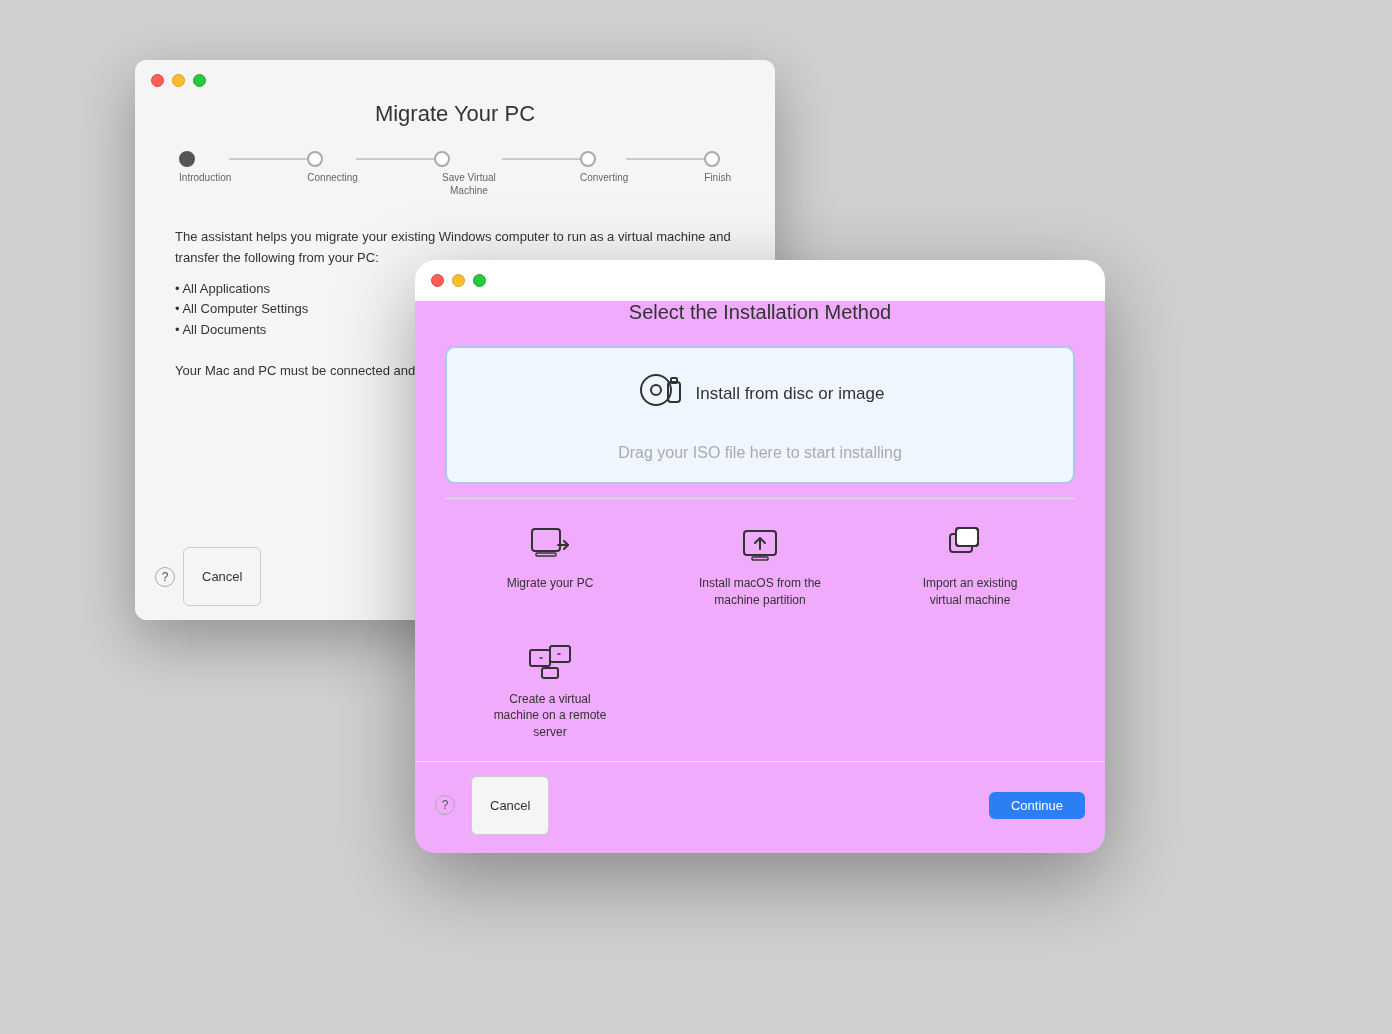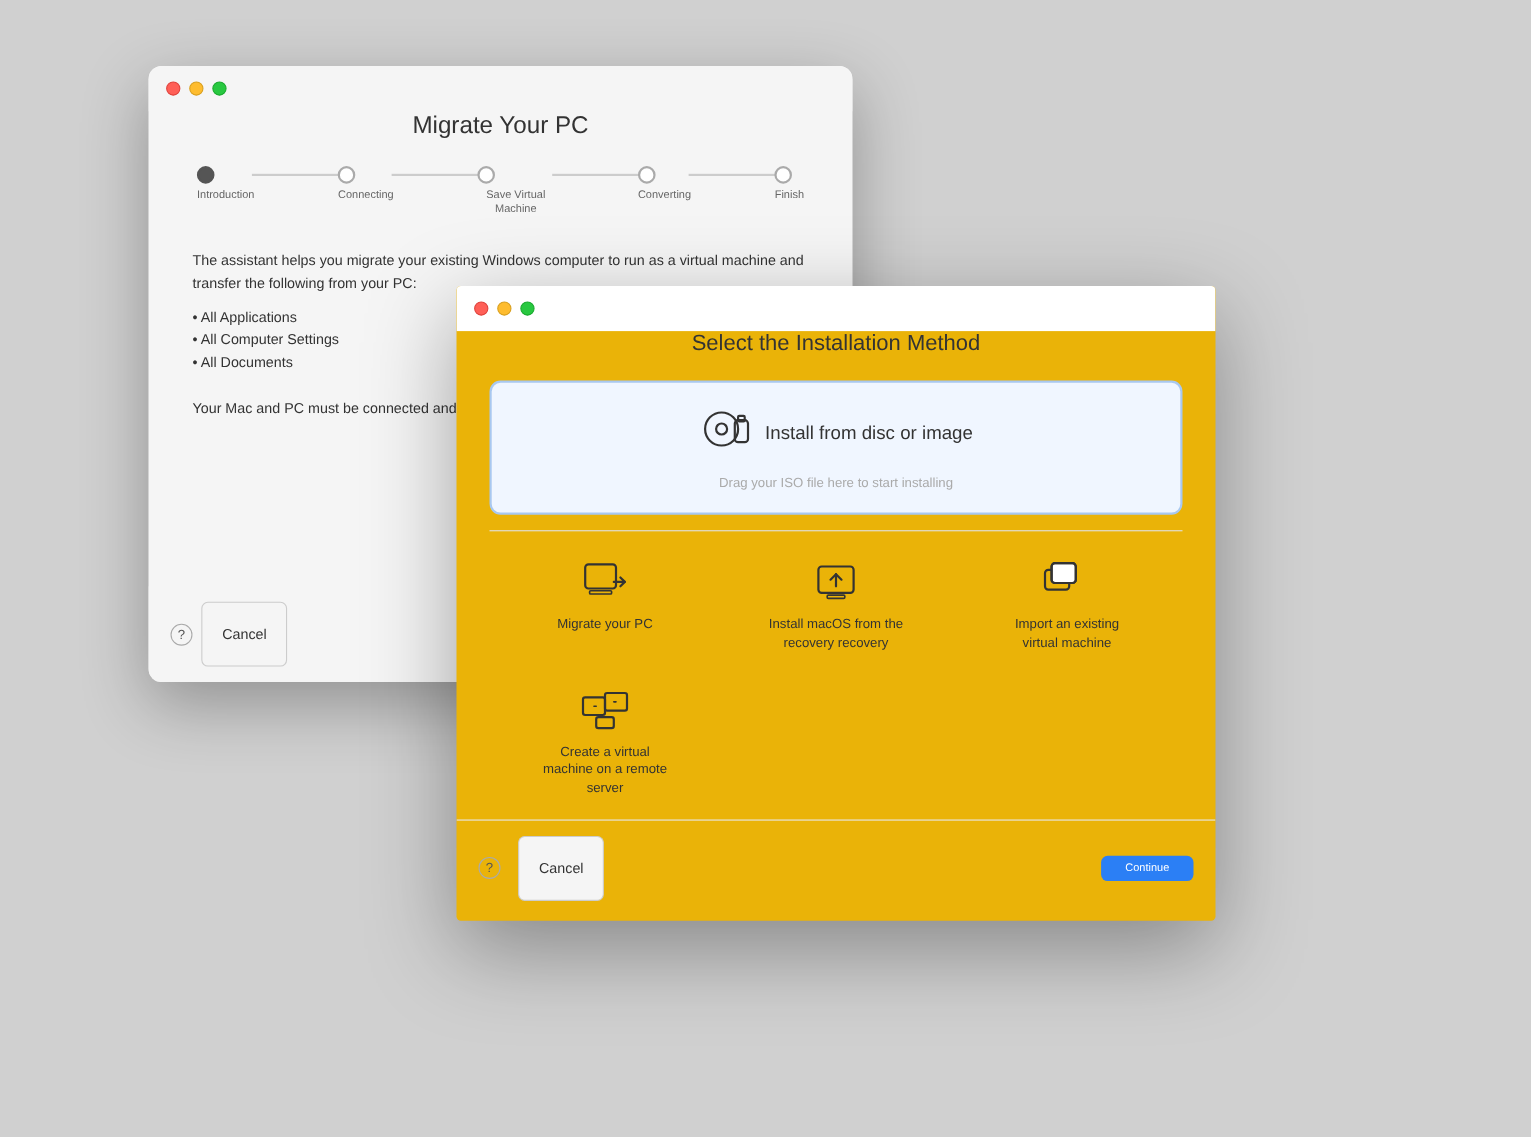--- a/index.html
+++ b/index.html
@@ -167,22 +167,22 @@
       cursor: pointer;
       color: #333;
     }
 
     
     .fg-window {
       position: absolute;
       top: 260px;
       left: 415px;
       width: 690px;
-      background: #eab308;
-      border-radius: 4px;
+      background: #f0abfc;
+      border-radius: 20px;
       box-shadow: 0 25px 80px rgba(0,0,0,0.35);
       overflow: hidden;
     }
 
     .fg-titlebar {
       display: flex;
       align-items: center;
       padding: 14px 16px;
       gap: 8px;
       background: white;
@@ -218,23 +218,23 @@
       align-items: center;
       gap: 16px;
     }
 
     .install-primary-label {
       font-size: 17px;
       color: #333;
     }
 
     .drag-hint {
-      font-size: 12px;
+      font-size: 16px;
       color: #aaa;
-      margin-top: 12px;
+      margin-top: 24px;
     }
 
     .divider {
       height: 1px;
       background: #e0e0e0;
       margin: 14px 0;
     }
 
     
     .options-grid {
@@ -284,21 +284,21 @@
       align-items: center;
       gap: 8px;
     }
 
     .btn-continue {
       padding: 6px 22px;
       background: #2b7ff5;
       color: white;
       border: none;
       border-radius: 6px;
-      font-size: 10px;
+      font-size: 13px;
       cursor: pointer;
       font-weight: 500;
     }
 
     
     svg {
       overflow: visible;
     }
   </style>
 </head>
@@ -412,21 +412,21 @@
 
       <div class="option-item">
         <div class="option-icon">
           <svg width="40" height="36" viewBox="0 0 40 36" fill="none">
             <rect x="4" y="4" width="32" height="24" rx="3" stroke="#333" stroke-width="2" fill="none"></rect>
             <rect x="12" y="30" width="16" height="3" rx="1" stroke="#333" stroke-width="1.5" fill="none"></rect>
             <path d="M15 16 L20 11 L25 16" stroke="#333" stroke-width="2" fill="none" stroke-linecap="round" stroke-linejoin="round"></path>
             <path d="M20 11 L20 22" stroke="#333" stroke-width="2" stroke-linecap="round"></path>
           </svg>
         </div>
-        <span class="option-label">Install macOS from the recovery recovery</span>
+        <span class="option-label">Install macOS from the machine partition</span>
       </div>
 
       <div class="option-item">
         <div class="option-icon">
           <svg width="44" height="38" viewBox="0 0 44 38" fill="none">
             <rect x="2" y="8" width="22" height="18" rx="3" stroke="#333" stroke-width="2" fill="none"></rect>
             <rect x="8" y="2" width="22" height="18" rx="3" stroke="#333" stroke-width="2" fill="white" stroke-dasharray="0"></rect>
             <rect x="8" y="2" width="22" height="18" rx="3" stroke="#333" stroke-width="2" fill="none"></rect>
           </svg>
         </div>

